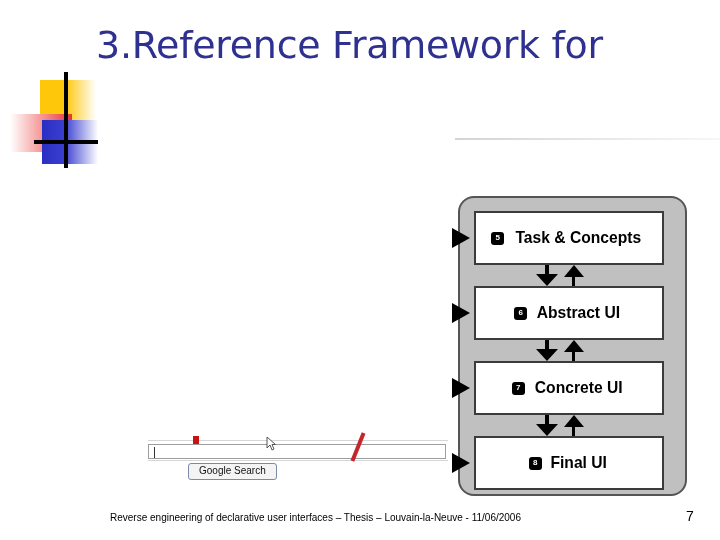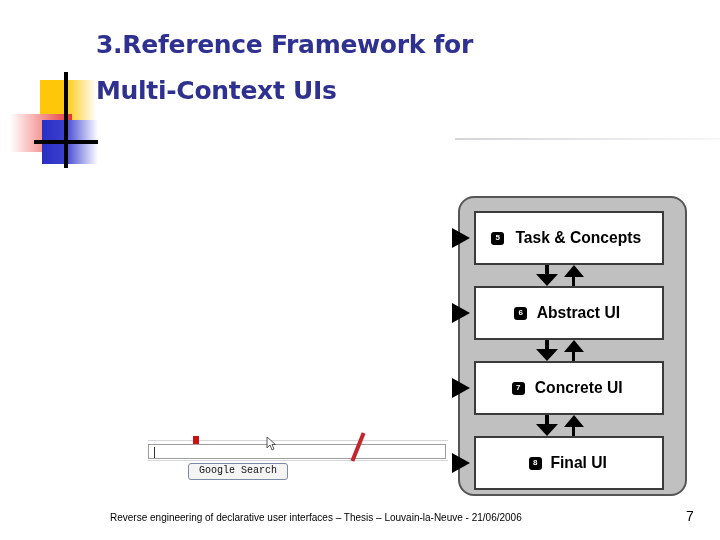--- a/index.html
+++ b/index.html
@@ -52,24 +52,24 @@
     background: #000000;
   }
 
   
   #title {
     position: absolute;
     left: 96px;
     top: 22px;
     width: 570px;
     color: #2F3191;
-    font-size: 25px;
+    font-size: 38px;
     line-height: 46px;
     font-family: "DejaVu Sans", sans-serif;
-    font-weight: bold;
+    font-weight: normal;
     letter-spacing: -0.3px;
   }
   #title-rule {
     position: absolute;
     left: 455px;
     top: 138px;
     width: 265px;
     height: 2px;
     background: linear-gradient(to right, #d2d4d8 0%, #e8e9ec 60%, #f6f7f8 100%);
   }
@@ -133,21 +133,21 @@
     top: 29px;
     display: flex;
     gap: 12px;
   }
   .g-btn {
     background: #f4f4f4;
     border: 1px solid #7b8aa6;
     border-radius: 3px;
     color: #111111;
     font-size: 10px;
-    font-family: Liberation Mono, monospace;
+    font-family: Liberation Sans, sans-serif;
     padding: 1px 10px 2px 10px;
     white-space: nowrap;
     line-height: 12px;
   }
 
   
   #diagram {
     position: absolute;
     left: 452px;
     top: 196px;
@@ -293,21 +293,20 @@
 <div id="logo">
   <div class="sq sq-yellow"></div>
   <div class="sq sq-red"></div>
   <div class="sq sq-blue"></div>
   <div class="sq bar-v"></div>
   <div class="sq bar-h"></div>
 </div>
 
 <div id="title">
   <div>3.Reference Framework for</div>
-  <div>Multi-Context UIs</div>
 </div>
 <div id="title-rule"></div>
 
 <div id="google-mock">
   <div id="mock-toprule"></div>
   <div id="mock-botrule"></div>
 
   <div id="search-input" title="">
     <div id="search-caret"></div>
   </div>
@@ -379,14 +378,14 @@
       <div class="stem"></div>
         <div class="head"></div>
     </div>
     <div class="arrow-up">
       <div class="head"></div>
         <div class="stem"></div>
     </div>
   </div>
 </div>
 
-<div id="footer-text">Reverse engineering of declarative user interfaces – Thesis – Louvain-la-Neuve - 21/06/2006</div>
+<div id="footer-text">Reverse engineering of declarative user interfaces – Thesis – Louvain-la-Neuve - 11/06/2006</div>
 <div id="page-number">7</div>
 
 </body></html>

